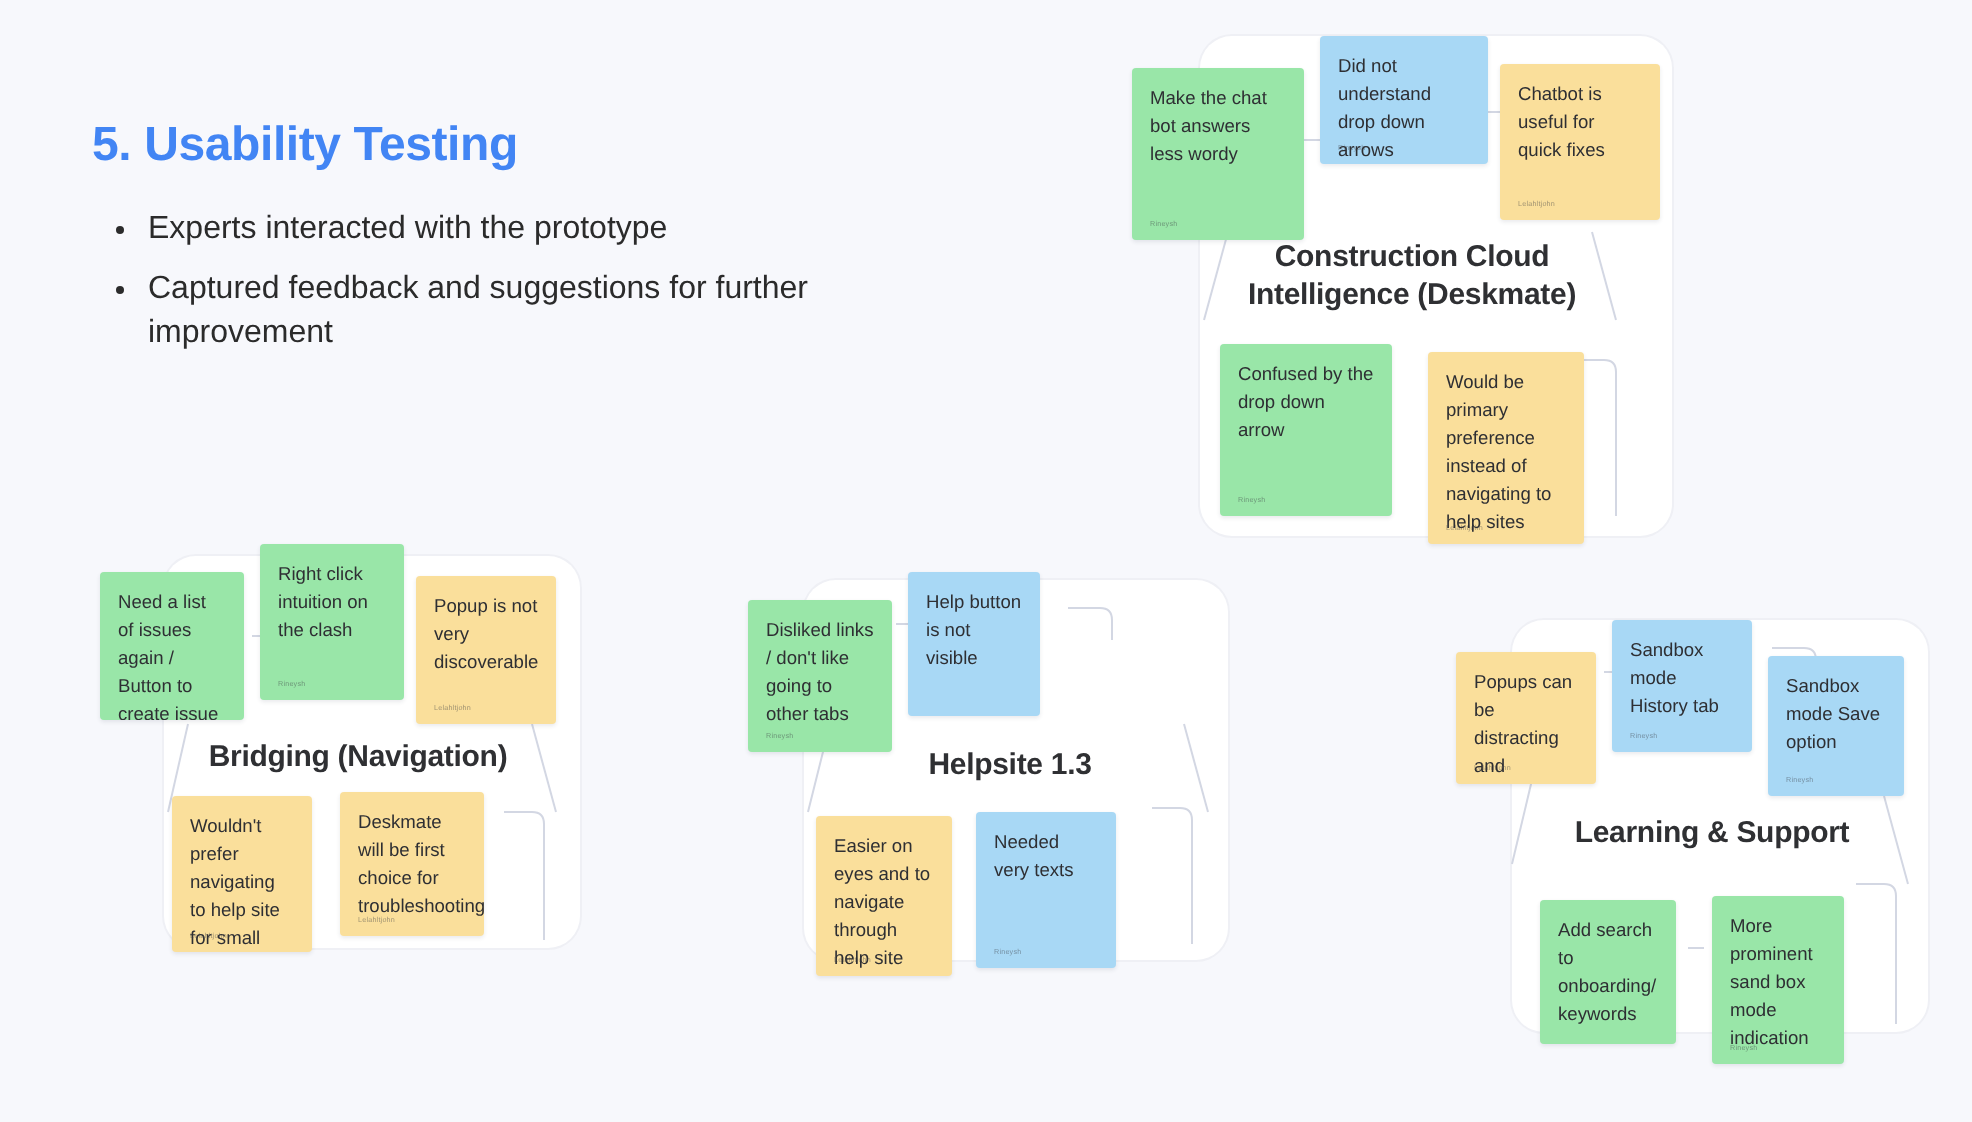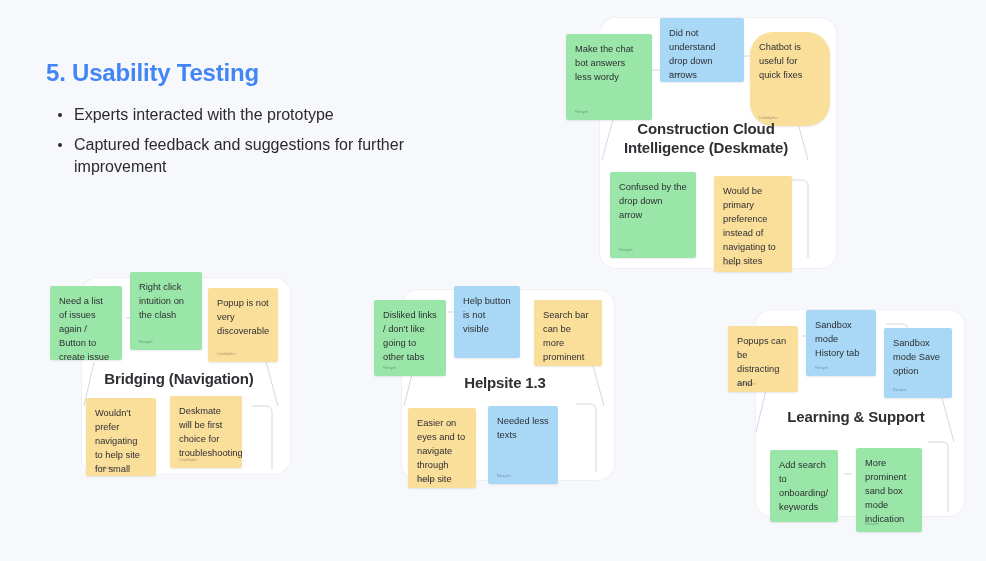--- a/index.html
+++ b/index.html
@@ -158,21 +158,21 @@
     <div class="note n-green" style="left:10px; top:26px; width:86px; height:86px;">
       <span class="note-text">Make the chat bot answers less wordy</span>
       <span class="note-author">Rineysh</span>
     </div>
 
     <div class="note n-blue" style="left:104px; top:10px; width:84px; height:64px;">
       <span class="note-text">Did not understand  drop down arrows</span>
       <span class="note-author">Rineysh</span>
     </div>
 
-    <div class="note n-yellow" style="left:194px; top:24px; width:80px; height:94px;border-radius:23px;">
+    <div class="note n-yellow" style="left:194px; top:24px; width:80px; height:78px;">
       <span class="note-text">Chatbot is useful for quick fixes</span>
       <span class="note-author">Lelahltjohn</span>
     </div>
 
     <div class="cluster-title" style="left:0px; top:112px; width:300px;">Construction Cloud
 Intelligence (Deskmate)</div>
 
     <div class="note n-green" style="left:54px; top:164px; width:86px; height:86px;">
       <span class="note-text">Confused by the drop down arrow</span>
       <span class="note-author">Rineysh</span>
@@ -241,34 +241,30 @@
     <div class="note n-green" style="left:4px; top:18px; width:72px; height:76px;">
       <span class="note-text">Disliked links / don't like going to other tabs</span>
       <span class="note-author">Rineysh</span>
     </div>
 
     <div class="note n-blue" style="left:84px; top:4px; width:66px; height:72px;">
       <span class="note-text">Help button is not visible</span>
       <span class="note-author"></span>
     </div>
 
-    <div class="note n-yellow" style="left:164px; top:18px; width:68px; height:66px;">
-      <span class="note-text">Search bar can be more prominent</span>
-      <span class="note-author"></span>
-    </div>
 
     <div class="cluster-title" style="left:0px; top:92px; width:270px;">Helpsite 1.3</div>
 
     <div class="note n-yellow" style="left:38px; top:126px; width:68px; height:80px;">
       <span class="note-text">Easier on eyes and to navigate through help site</span>
       <span class="note-author">Lelahltjohn</span>
     </div>
 
     <div class="note n-blue" style="left:118px; top:124px; width:70px; height:78px;">
-      <span class="note-text">Needed less texts</span>
+      <span class="note-text">Needed very texts</span>
       <span class="note-author">Rineysh</span>
     </div>
   </div>
 
   <div class="cluster" style="left:726px; top:302px; width:260px; height:240px;">
 
     <div class="frame" style="left:30px; top:8px; width:208px; height:206px;"></div>
 
     <svg class="connectors" width="260" height="240" viewBox="0 0 260 240">
       <path d="M76 34 L84 34"></path>

